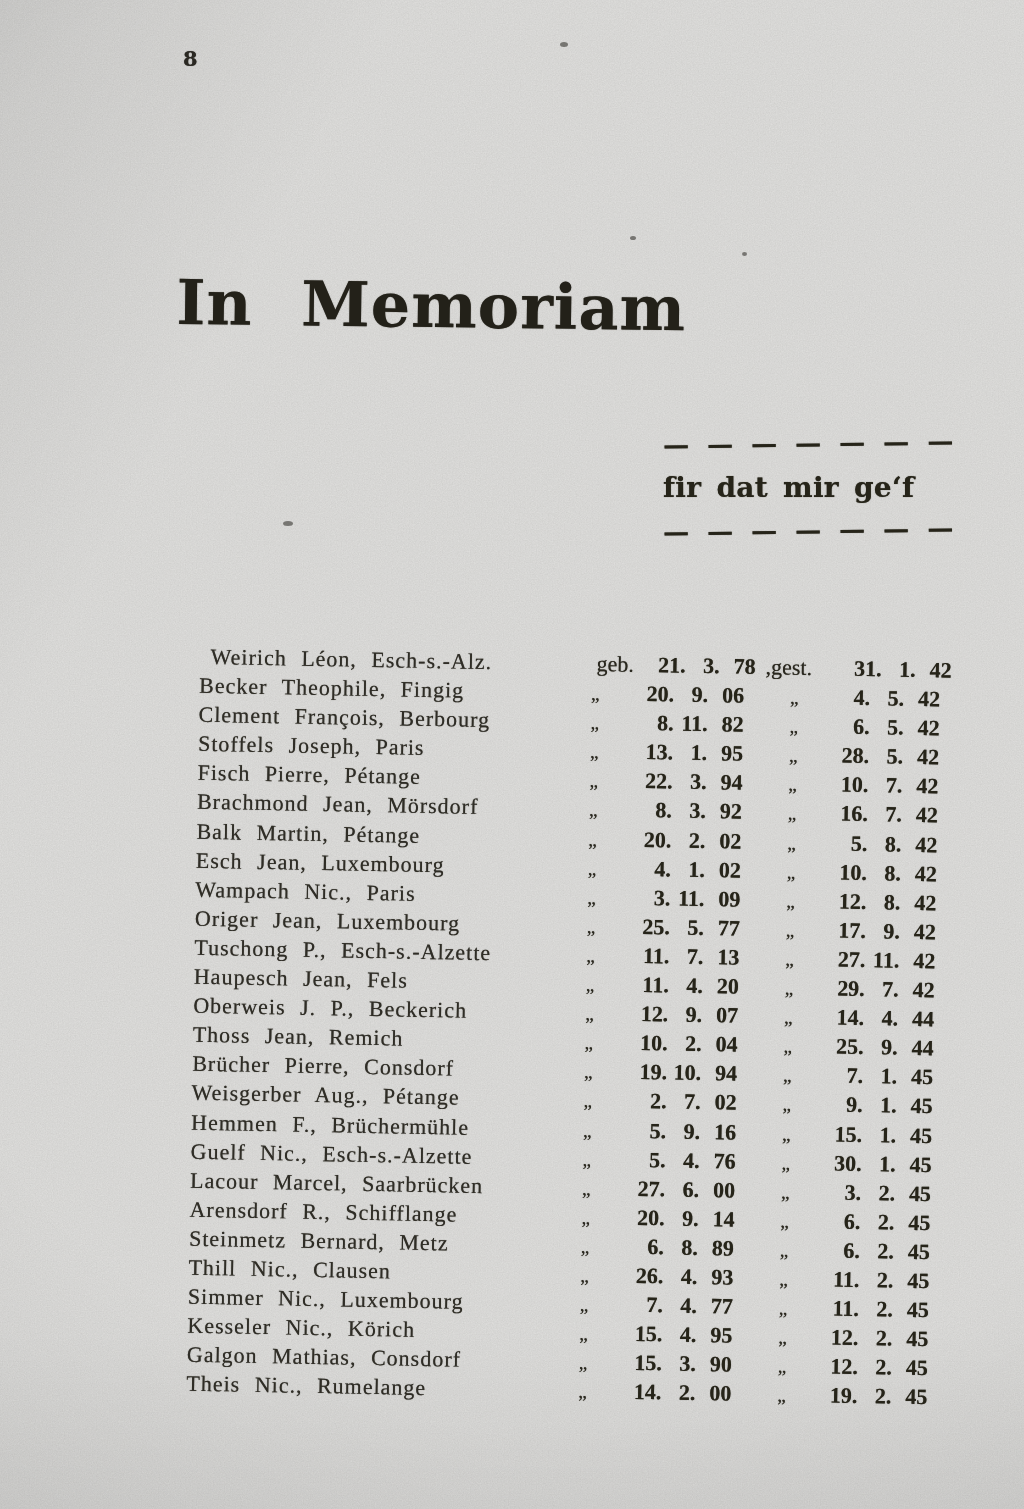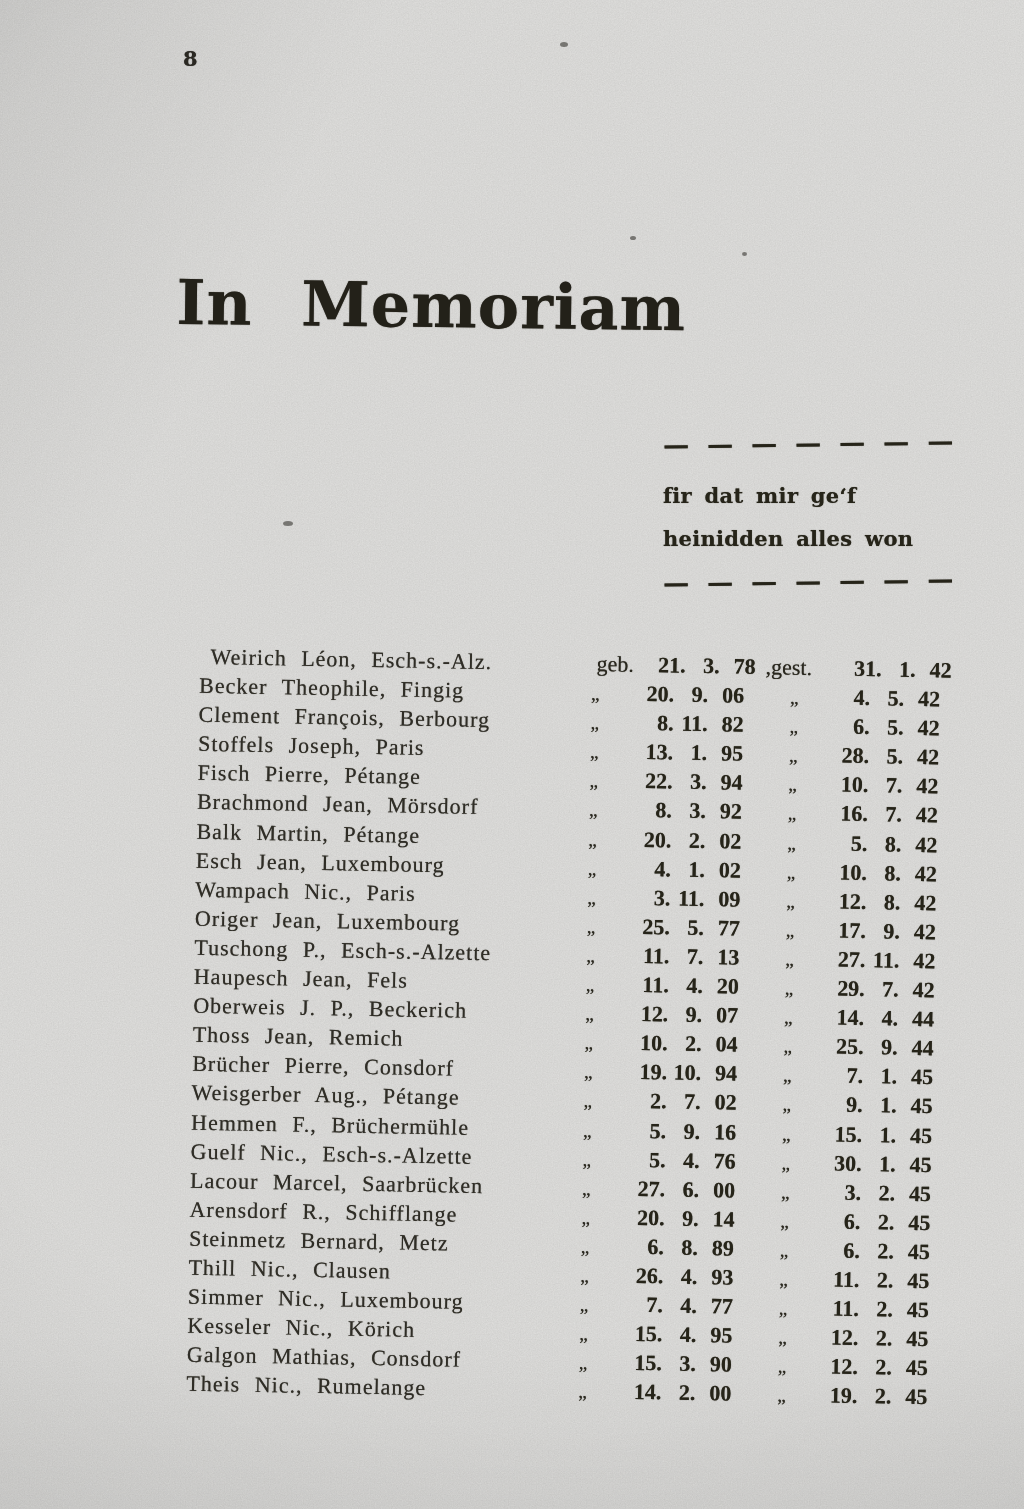--- a/index.html
+++ b/index.html
@@ -58,23 +58,23 @@
     font-size: 26px; font-weight: 700;
     line-height: 22px;
     word-spacing: 9px;
     white-space: nowrap;
     transform: rotate(-0.8deg);
     transform-origin: 0 50%;
     text-shadow: 0 0 0.8px rgba(38,36,25,0.7);
   }
   .dash-row.bottom { margin-top: 12px; }
   .epigraph-text {
-    margin-top: 18px;
+    margin-top: 10px;
     font-family: "DejaVu Serif", serif;
-    font-size: 21px; font-weight: 700;
+    font-size: 28px; font-weight: 700;
     line-height: 43px;
     letter-spacing: 0.3px; word-spacing: 5px;
     text-shadow: 0 0 0.9px rgba(38,36,25,0.75);
     white-space: nowrap;
   }
 
   .memorial-list {
     position: absolute; left: 200px; top: 642px; width: 770px;
     transform: rotate(1.05deg);
     transform-origin: 10px 0;
@@ -138,21 +138,20 @@
   <div class="speck" style="left:742px; top:252px; width:5px; height:4px;"></div>
 
   <div class="page-number">8</div>
 
   <h1 class="page-title" style="margin:0; font-weight:700;">In Memoriam</h1>
 
   <div class="epigraph">
     <div class="dash-row">— — — — — — —</div>
     <div class="epigraph-text">
       <div>fir dat mir ge‘f</div>
-      <div>heinidden alles won</div>
     </div>
     <div class="dash-row bottom">— — — — — — —</div>
   </div>
 
   <div class="memorial-list">
       <div class="row">
         <span class="name">Weirich Léon, Esch-s.-Alz.</span>
         <span class="lab lab1">geb.</span>
         <span class="date">
           <span class="d">21.</span>

